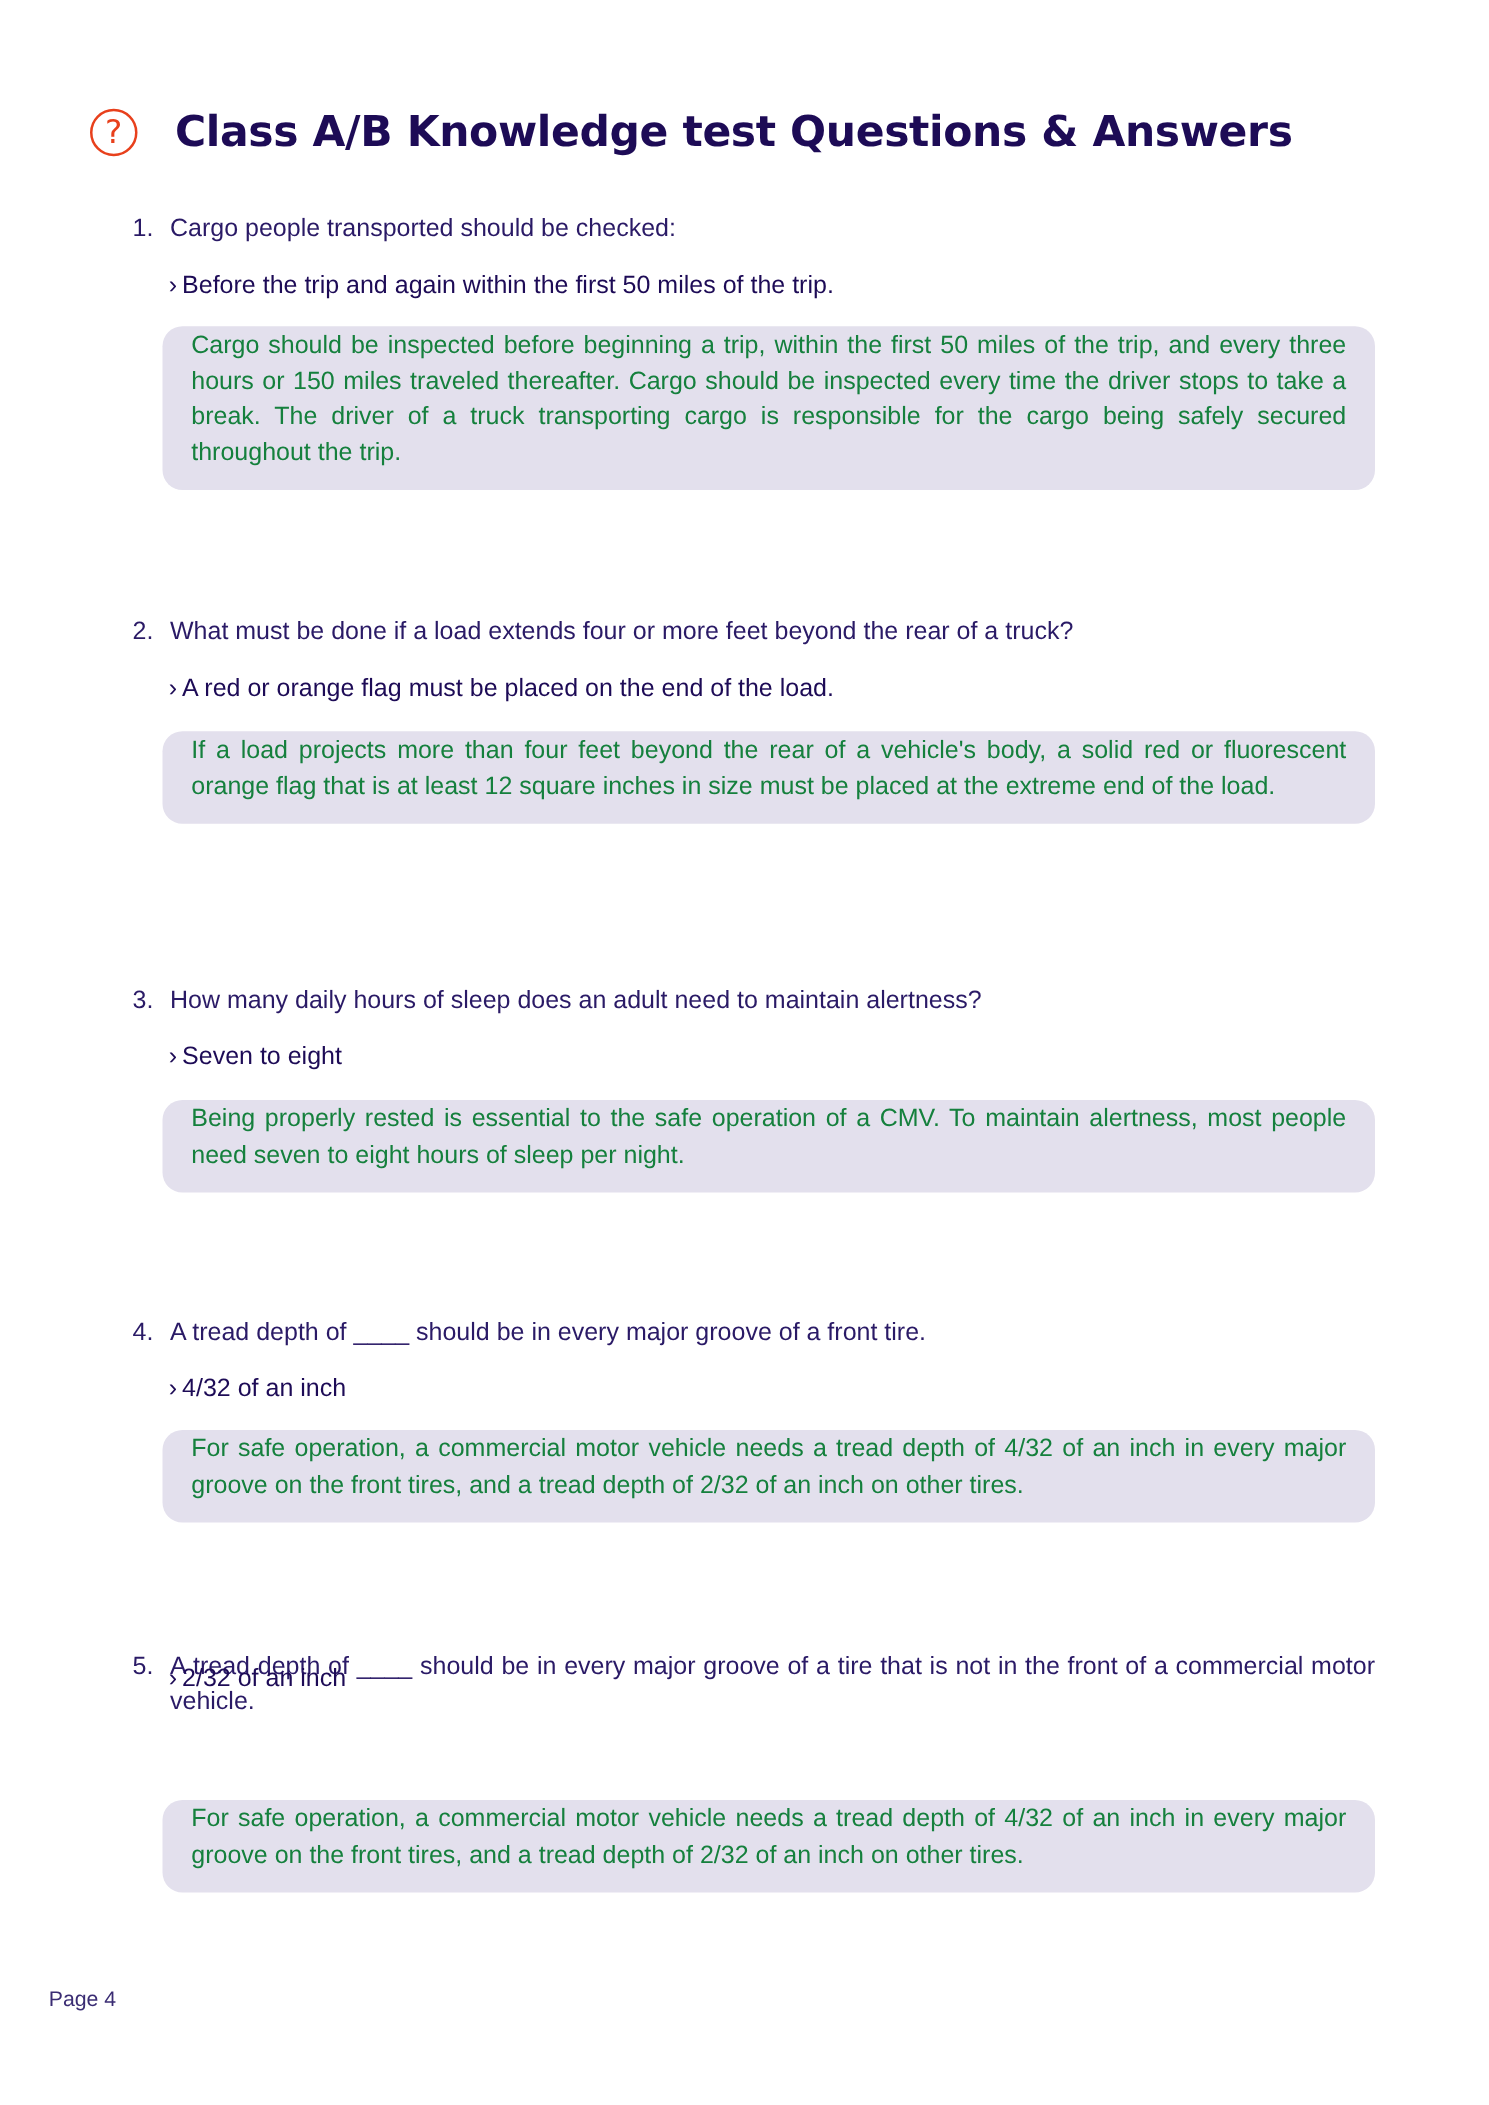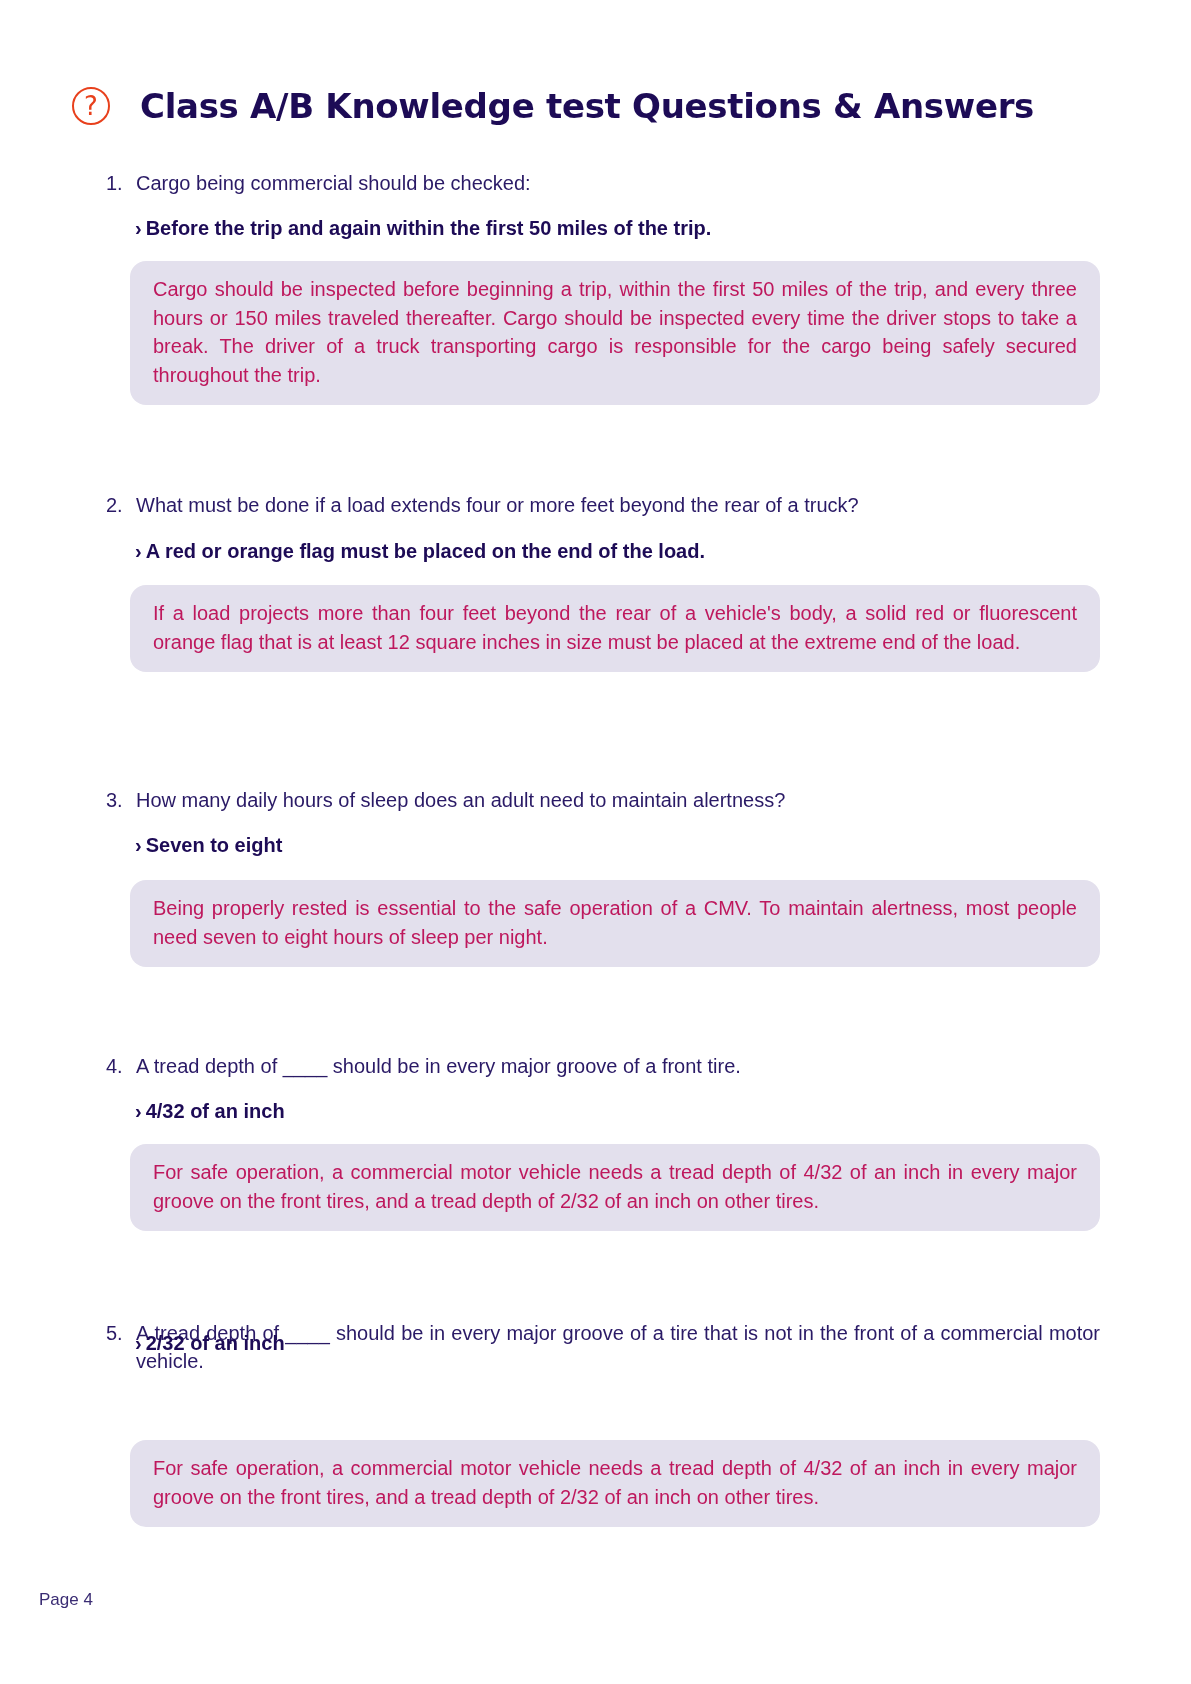--- a/index.html
+++ b/index.html
@@ -18,42 +18,42 @@
     margin-left: 30px; font-size: 34px; font-weight: bold; color: #1d0b56;
     font-family: "DejaVu Sans", sans-serif; letter-spacing: -0.3px;
   }
   .question {
     position: absolute; left: 106px; width: 994px; font-size: 20px; line-height: 28px;
     color: #2a1a66; display: flex; text-align: justify;
   }
   .q-num { width: 30px; flex: none; }
   .q-text { flex: 1; }
   .answer {
-    position: absolute; left: 135px; font-size: 20px; font-weight: bold; color: #1d0b56;
+    position: absolute; left: 135px; font-size: 20px; font-weight: normal; color: #1d0b56;
     line-height: 28px;
   }
   .answer .chev { margin-right: 4px; }
   .explain {
     position: absolute; left: 130px; width: 970px; box-sizing: border-box;
-    background: #e3e0ed; border-radius: 16px; padding: 14px 23px 16px 23px;
-    font-size: 20px; line-height: 28.5px; color: #be185d; text-align: justify;
+    background: #e3e0ed; border-radius: 16px; padding: 1px 23px 16px 23px;
+    font-size: 20px; line-height: 28.5px; color: #15803d; text-align: justify;
   }
   .footer { position: absolute; left: 0; width: 1191px; text-align: left; color: #3a2c73; font-size: 17px; margin-left: 39px; }
 </style>
 </head>
 <body>
 
 <div class="title-row">
   <div class="q-icon">?</div>
   <div class="title">Class A/B Knowledge test Questions &amp; Answers</div>
 </div>
 
 <div class="question" style="top:169px;">
   <span class="q-num">1.</span>
-  <span class="q-text">Cargo being commercial should be checked:</span>
+  <span class="q-text">Cargo people transported should be checked:</span>
 </div>
 <div class="answer" style="top:214px;">
   <span class="chev">›</span><span>Before the trip and again within the first 50 miles of the trip.</span>
 </div>
 <div class="explain" style="top:261px;">Cargo should be inspected before beginning a trip, within the first 50 miles of the trip, and every three hours or 150 miles traveled thereafter. Cargo should be inspected every time the driver stops to take a break. The driver of a truck transporting cargo is responsible for the cargo being safely secured throughout the trip.</div>
 
 <div class="question" style="top:491px;">
   <span class="q-num">2.</span>
   <span class="q-text">What must be done if a load extends four or more feet beyond the rear of a truck?</span>
 </div>

